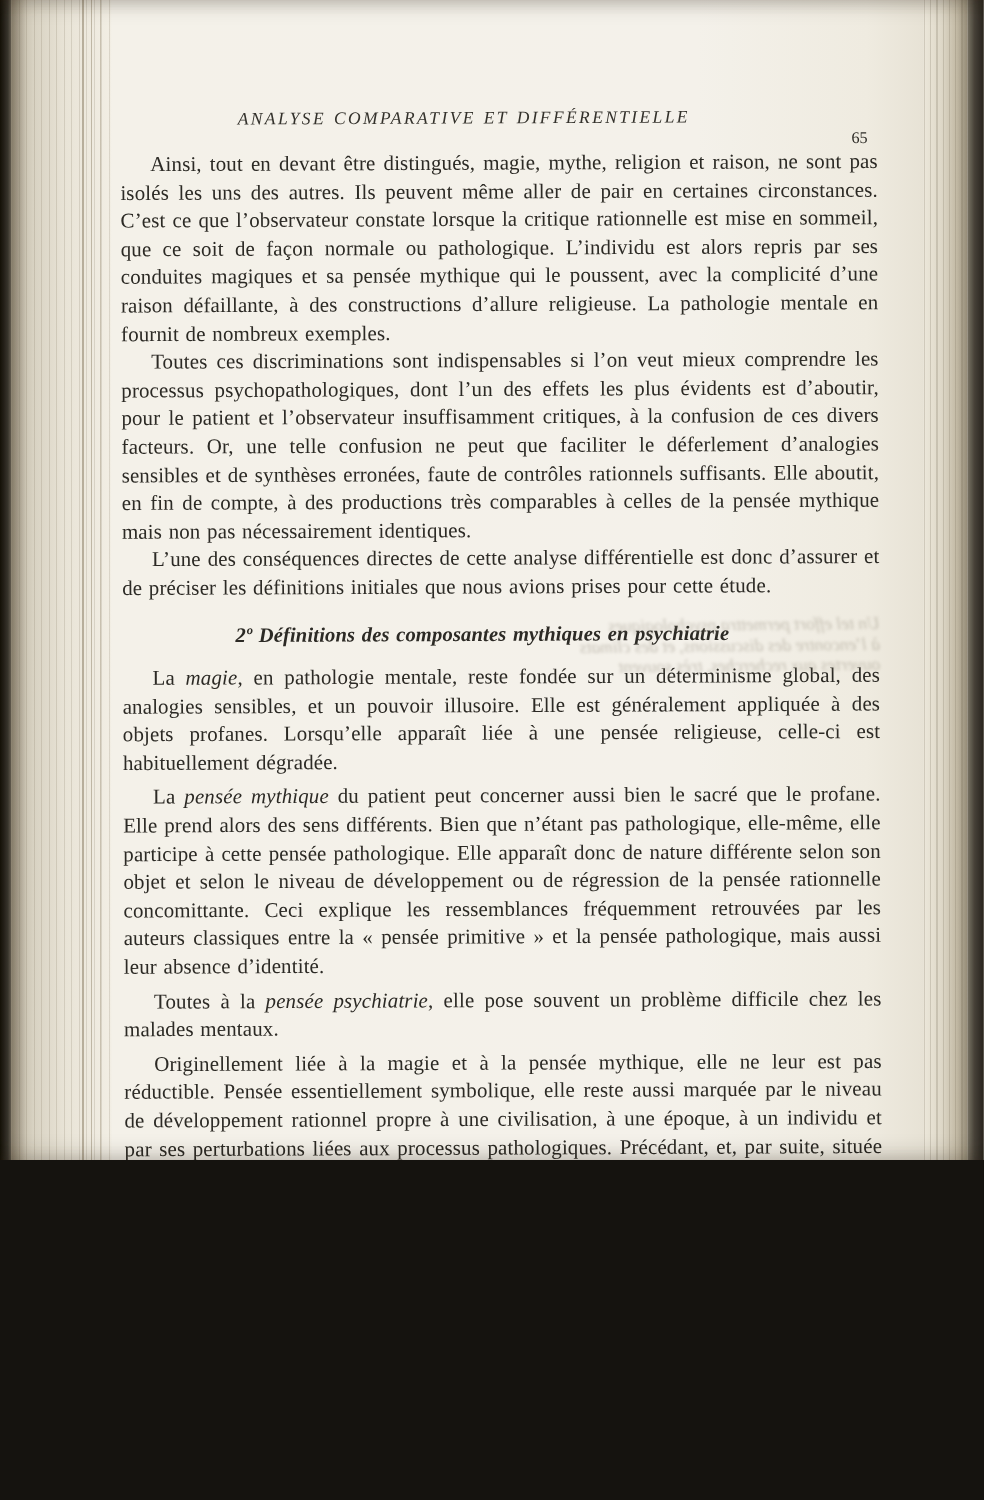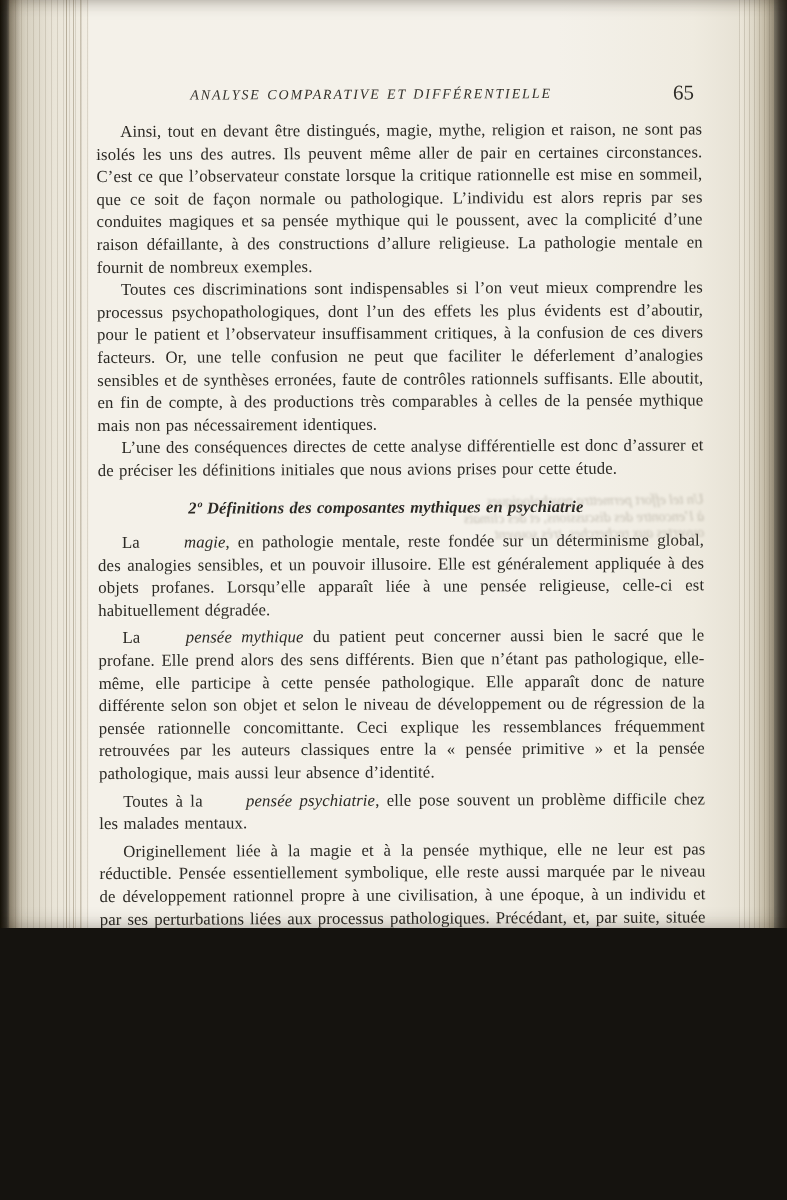--- a/index.html
+++ b/index.html
@@ -68,32 +68,32 @@
   .header-title {
     display: inline-block;
     transform: translateX(-28px);
     font-style: italic;
     font-size: 14px;
     letter-spacing: 1.9px;
     color: #34322c;
     white-space: nowrap;
   }
   .page-number {
-    position: absolute; right: 8px; top: 0;
-    font-style: normal; font-size: 21px; letter-spacing: 0;
+    position: absolute; right: 8px; top: 18px;
+    font-style: normal; font-size: 13px; letter-spacing: 0;
     color: #2e2c27;
   }
 
   .para {
     margin: 0;
     text-indent: 24px;
     text-align: justify;
   }
   .para.def { margin-top: 5px; }
-  .term { font-style: italic; margin-left: 36px; }
+  .term { font-style: italic; }
 
   .section-heading {
     margin: 15px 0 12px 0;
     font-size: 16.5px;
     font-weight: bold;
     font-style: italic;
     text-align: center;
     transform: translateX(-15px);
     color: #2c2a25;
   }

